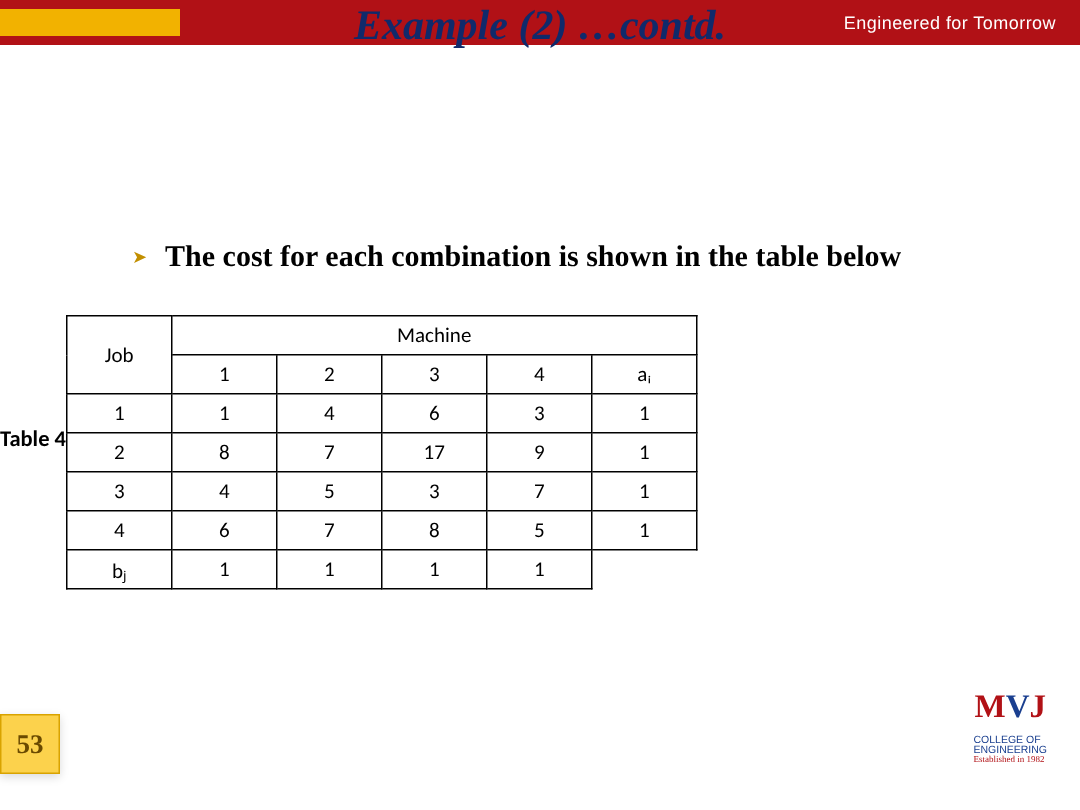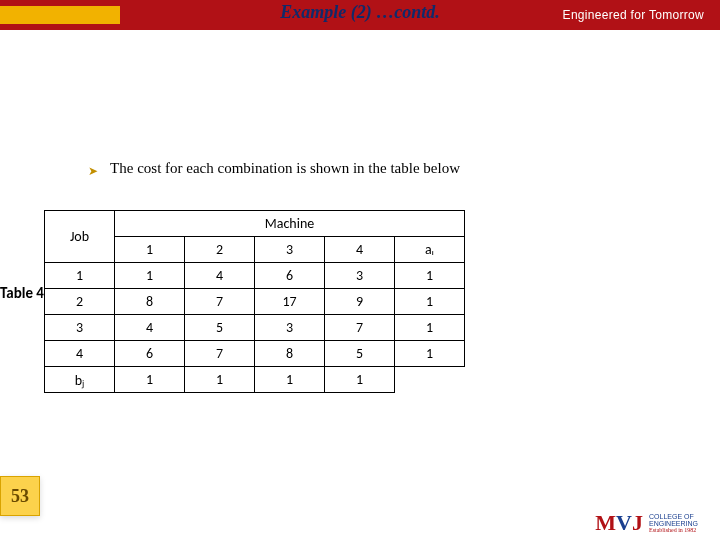--- a/index.html
+++ b/index.html
@@ -1,33 +1,33 @@
 <!DOCTYPE html>
 <html><head>
 <meta charset="utf-8">
 <style>
   * { box-sizing: border-box; margin: 0; padding: 0; }
   html, body { width: 720px; height: 540px; background: #000; font-family: Georgia, 'Times New Roman', serif; overflow: hidden; }
   .slide { position: relative; width: 720px; height: 540px; background: #fff; }
   .topbar { position: absolute; top: 0; left: 0; right: 0; height: 30px; background: #b11116; display: flex; align-items: center; justify-content: flex-end; padding-right: 16px; }
   .orange-strip { position: absolute; top: 6px; left: 0; width: 120px; height: 18px; background: #f2b200; }
   .tagline { color: #fff; font-family: Arial, sans-serif; font-size: 12px; letter-spacing: .3px; }
-  .title { position: absolute; top: 2px; left: 0; right: 0; text-align: center; font-style: italic; font-weight: bold; color: #102a6b; font-size: 18px; }
+  .title { position: absolute; top: 2px; left: 0; right: 0; text-align: center; font-style: italic; font-weight: bold; color: #102a6b; font-size: 28px; }
   .body { position: absolute; top: 160px; left: 88px; right: 70px; }
   .bullet { display: flex; align-items: flex-start; gap: 12px; }
   .bullet-icon { color: #c28f00; font-size: 12px; margin-top: 4px; }
-  .bullet-text { font-weight: normal; color: #000; font-size: 15px; }
+  .bullet-text { font-weight: bold; color: #000; font-size: 20px; }
   .table-wrap { position: absolute; top: 210px; left: 0; right: 0; display: flex; flex-direction: row; align-items: center; }
   .table-caption { font-weight: bold; font-family: Calibri, Arial, sans-serif; font-size: 15px; margin-bottom: 18px; }
   table { border-collapse: collapse; font-family: Calibri, Arial, sans-serif; font-size: 14px; }
   td, th { border: 1px solid #000; text-align: center; vertical-align: middle; height: 26px; }
   .c-job { width: 70px; margin-left: 48px; }
   .c-col { width: 70px; }
   .pagebox { position: absolute; left: 0; bottom: 24px; width: 40px; height: 40px; background: #fcd24c; border: 1px solid #d9a300; display: flex; align-items: center; justify-content: center; font-weight: bold; color: #6a4a00; font-size: 18px; font-family: Georgia, serif; box-shadow: 0 2px 6px rgba(0,0,0,.15); }
-  .logo { position: absolute; right: 22px; bottom: 4px; display: flex; align-items: center; gap: 6px; }
+  .logo { position: absolute; right: 22px; bottom: 30px; display: flex; align-items: center; gap: 6px; flex-direction: column; }
   .logo-m { font-family: Georgia, serif; font-weight: bold; font-size: 22px; color: #b11116; }
   .logo-v { font-family: Georgia, serif; font-weight: bold; font-size: 22px; color: #1a3f8f; }
   .logo-j { font-family: Georgia, serif; font-weight: bold; font-size: 22px; color: #b11116; }
   .logo-sub { font-size: 7px; color: #1a3f8f; line-height: 1; font-family: Arial, sans-serif; }
   .logo-est { font-size: 6px; color: #b11116; }
 </style>
 </head>
 <body>
 
 <div class="slide">

